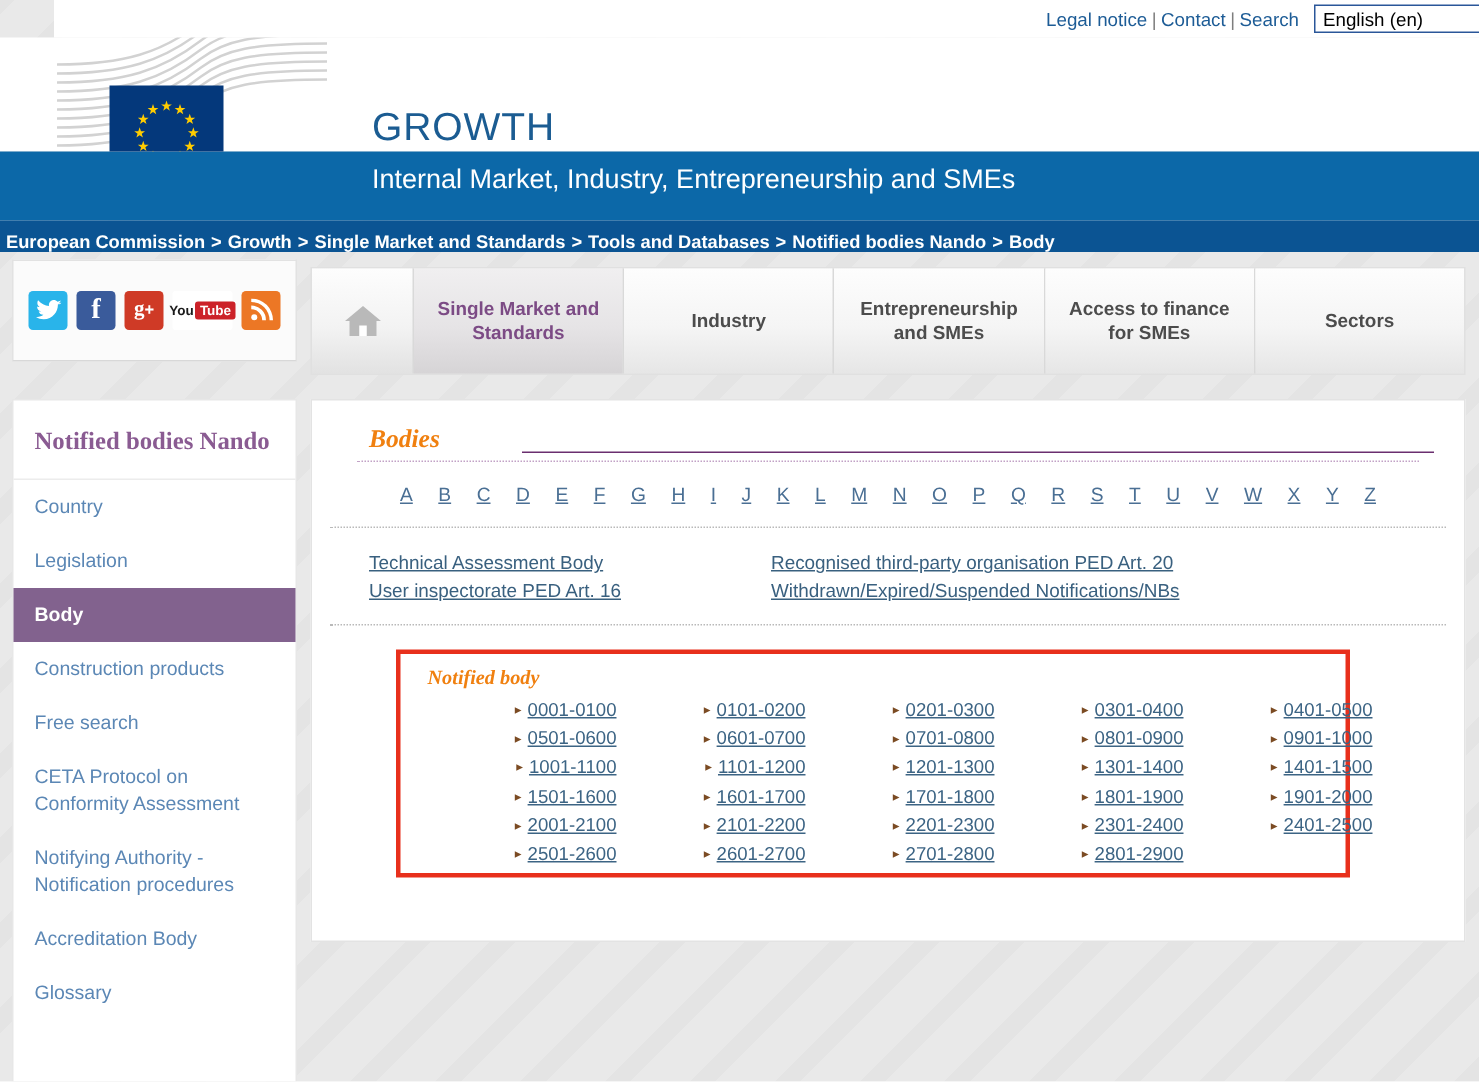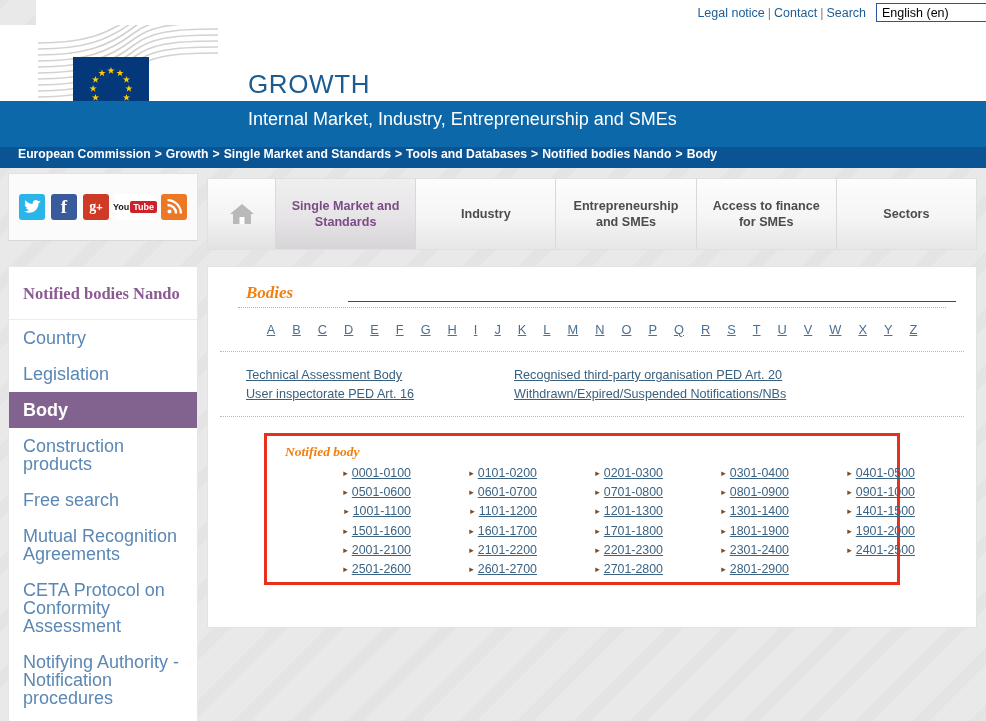--- a/index.html
+++ b/index.html
@@ -80,22 +80,22 @@
   }
   .bluebanner .subtitle {
     position: absolute; left: 248px; top: 8px;
     font-size: 18px; color: #ffffff; font-weight: 400;
   }
 
   
   .breadcrumb {
     position: absolute; top: 147px; left: 0; width: 986px; height: 21px;
     background: #0b5493;
-    display: flex; align-items: flex-start;
-    padding-left: 18px;
+    display: flex; align-items: flex-end;
+    padding-left: 4px;
     font-size: 12.2px; font-weight: bold; color: #ffffff;
     white-space: nowrap;
   }
   .breadcrumb a { color: #ffffff; text-decoration: none; }
   .breadcrumb .crumbsep { margin: 0 4px; font-weight: bold; }
 
   
   .social-panel {
     position: absolute; top: 173px; left: 8px;
     width: 190px; height: 68px;
@@ -154,21 +154,21 @@
   }
   .sidebar-title {
     padding: 16px 14px 14px 14px;
     font-size: 16.5px; font-weight: bold; color: #8a5b92;
     line-height: 22px;
     font-family: "Liberation Serif", serif;
     border-bottom: 1px solid #ececec;
   }
   .side-item {
     padding: 9px 14px 9px 14px;
-    font-size: 18px; color: #5b87b5; line-height: 18px;
+    font-size: 13px; color: #5b87b5; line-height: 18px;
   }
   .side-item.active {
     background: #82628e; color: #ffffff; font-weight: bold;
   }
 
   
   .content {
     position: absolute; top: 266px; left: 207px;
     width: 770px; height: 362px;
     background: #ffffff;
@@ -365,21 +365,20 @@
     </div>
   </div>
 
   <div class="sidebar">
     <div class="sidebar-title">Notified bodies Nando</div>
     <div class="side-item"><span>Country</span></div>
     <div class="side-item"><span>Legislation</span></div>
     <div class="side-item active"><span>Body</span></div>
     <div class="side-item"><span>Construction products</span></div>
     <div class="side-item"><span>Free search</span></div>
-    <div class="side-item"><span>Mutual Recognition Agreements</span></div>
     <div class="side-item"><span>CETA Protocol on Conformity Assessment</span></div>
     <div class="side-item"><span>Notifying Authority - Notification procedures</span></div>
     <div class="side-item"><span>Accreditation Body</span></div>
     <div class="side-item"><span>Glossary</span></div>
   </div>
 
   <div class="content">
     <div class="bodies-head">Bodies</div>
     <div class="rule-dot"></div>
     <div class="rule-solid"></div>

